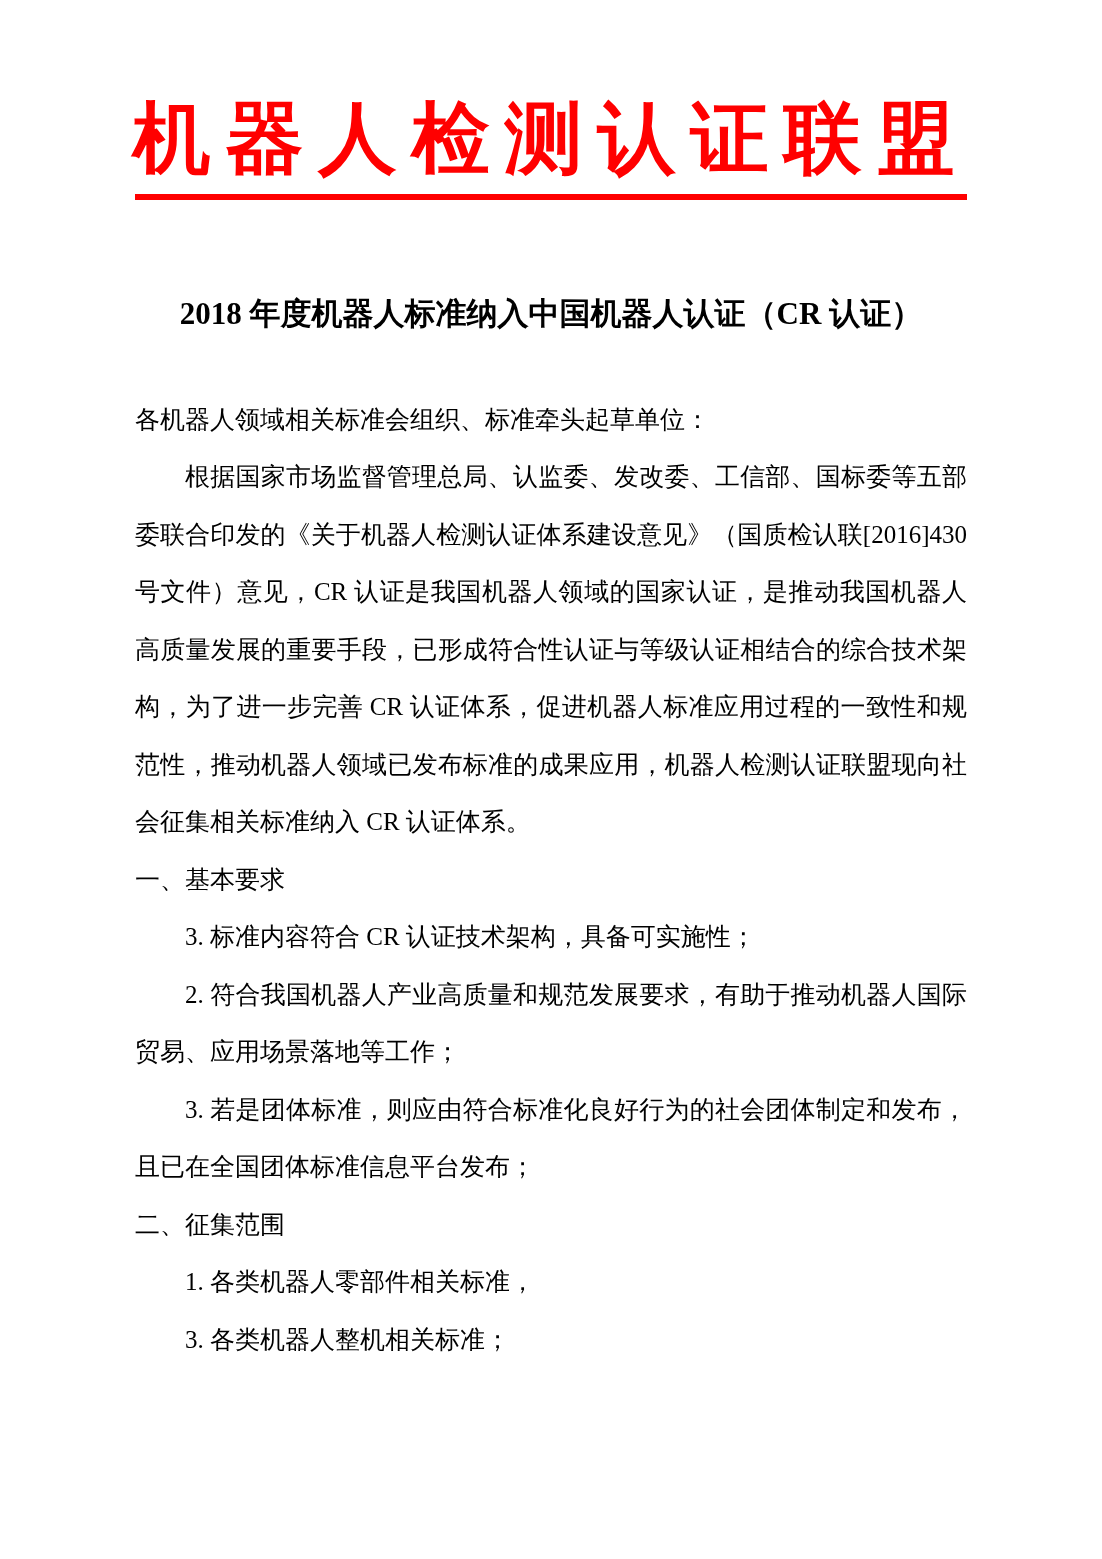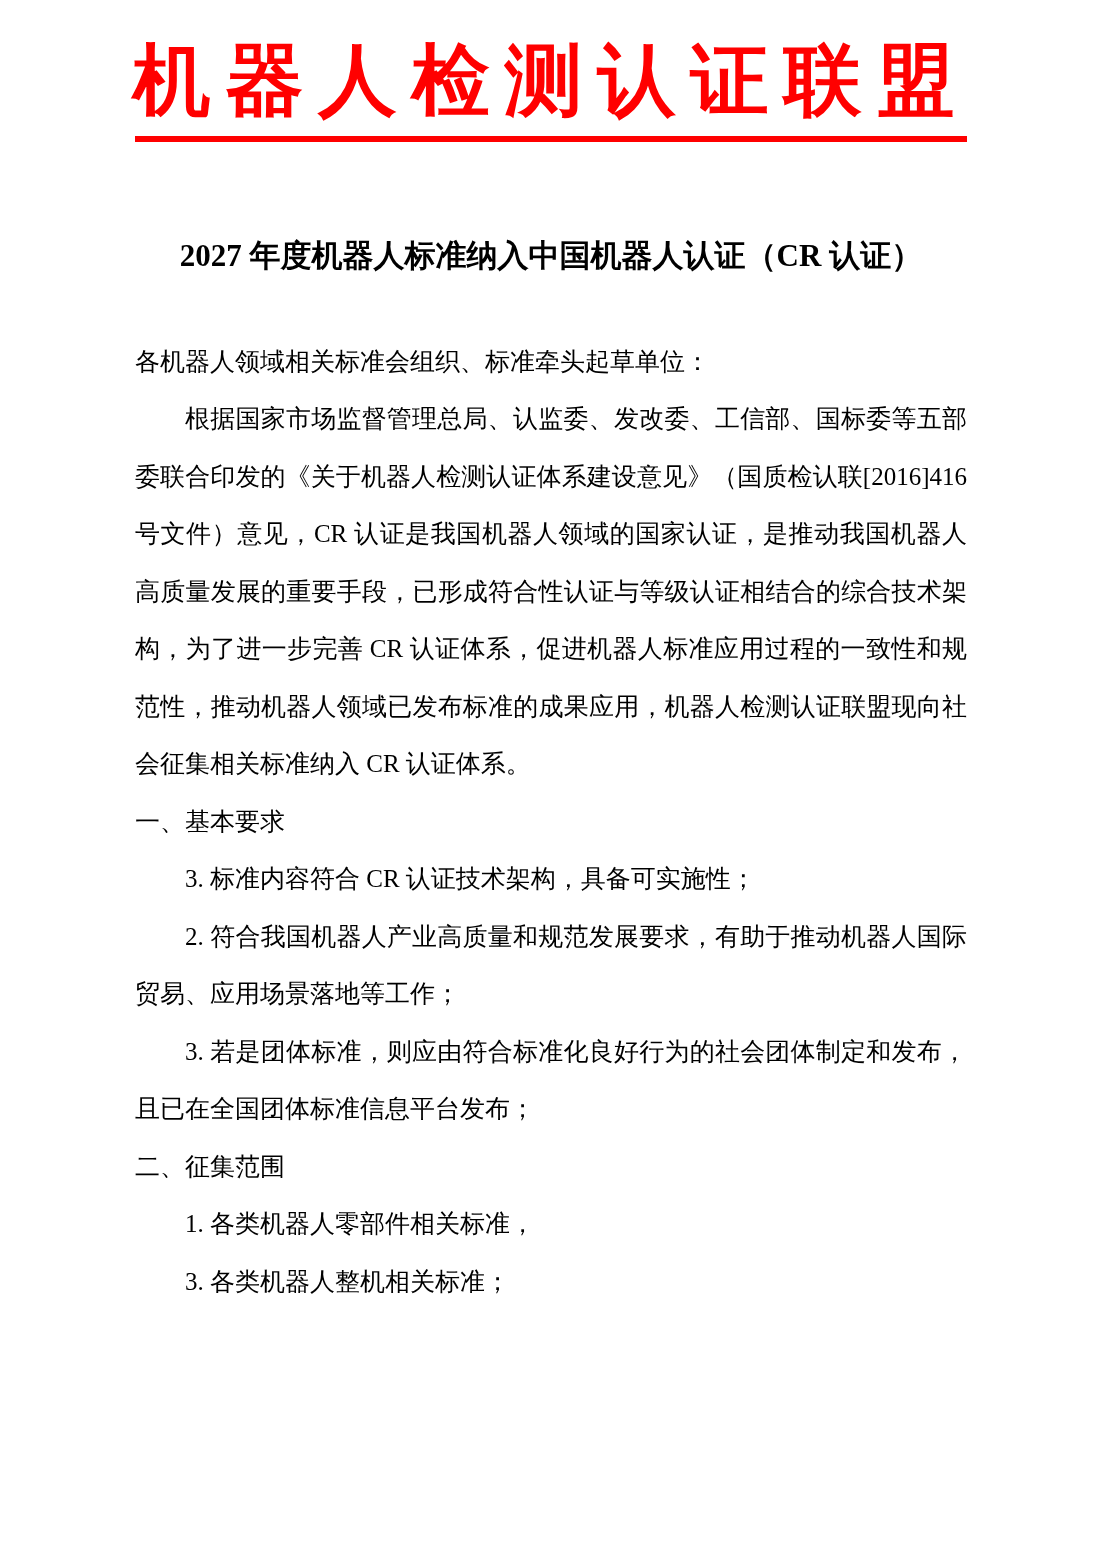--- a/index.html
+++ b/index.html
@@ -6,21 +6,21 @@
     margin: 0;
     padding: 0;
     background: #ffffff;
   }
   .page {
     position: relative;
     width: 1102px;
     height: 1559px;
     background: #ffffff;
     box-sizing: border-box;
-    padding: 40px 135px 0 135px;
+    padding: 98px 135px 0 135px;
     overflow: hidden;
     font-family: "Liberation Serif", "DejaVu Serif", serif;
     color: #000000;
   }
   
   .banner {
     text-align: center;
     font-family: "Liberation Sans", "DejaVu Sans", sans-serif;
     font-weight: 700;
     font-size: 78px;
@@ -69,28 +69,28 @@
 </head>
 <body>
 
 <div class="page">
 
   <div class="banner">机器人检测认证联盟</div>
 
   <div class="red-rule"></div>
 
   <h1 class="doc-title">
-    <span class="title-line">2027 年度机器人标准纳入中国机器人认证（CR 认证）</span>
+    <span class="title-line">2018 年度机器人标准纳入中国机器人认证（CR 认证）</span>
   </h1>
 
   <div class="doc-body">
 
     <p class="salutation">各机器人领域相关标准会组织、标准牵头起草单位：</p>
 
-    <p class="indent">根据国家市场监督管理总局、认监委、发改委、工信部、国标委等五部委联合印发的《关于机器人检测认证体系建设意见》（国质检认联[2016]416 号文件）意见，CR 认证是我国机器人领域的国家认证，是推动我国机器人高质量发展的重要手段，已形成符合性认证与等级认证相结合的综合技术架构，为了进一步完善 CR 认证体系，促进机器人标准应用过程的一致性和规范性，推动机器人领域已发布标准的成果应用，机器人检测认证联盟现向社会征集相关标准纳入 CR 认证体系。</p>
+    <p class="indent">根据国家市场监督管理总局、认监委、发改委、工信部、国标委等五部委联合印发的《关于机器人检测认证体系建设意见》（国质检认联[2016]430 号文件）意见，CR 认证是我国机器人领域的国家认证，是推动我国机器人高质量发展的重要手段，已形成符合性认证与等级认证相结合的综合技术架构，为了进一步完善 CR 认证体系，促进机器人标准应用过程的一致性和规范性，推动机器人领域已发布标准的成果应用，机器人检测认证联盟现向社会征集相关标准纳入 CR 认证体系。</p>
 
     <h2 class="section-heading">一、基本要求</h2>
 
     <p class="indent">3. 标准内容符合 CR 认证技术架构，具备可实施性；</p>
 
     <p class="indent">2. 符合我国机器人产业高质量和规范发展要求，有助于推动机器人国际贸易、应用场景落地等工作；</p>
 
     <p class="indent">3. 若是团体标准，则应由符合标准化良好行为的社会团体制定和发布，且已在全国团体标准信息平台发布；</p>
 
     <h2 class="section-heading">二、征集范围</h2>

